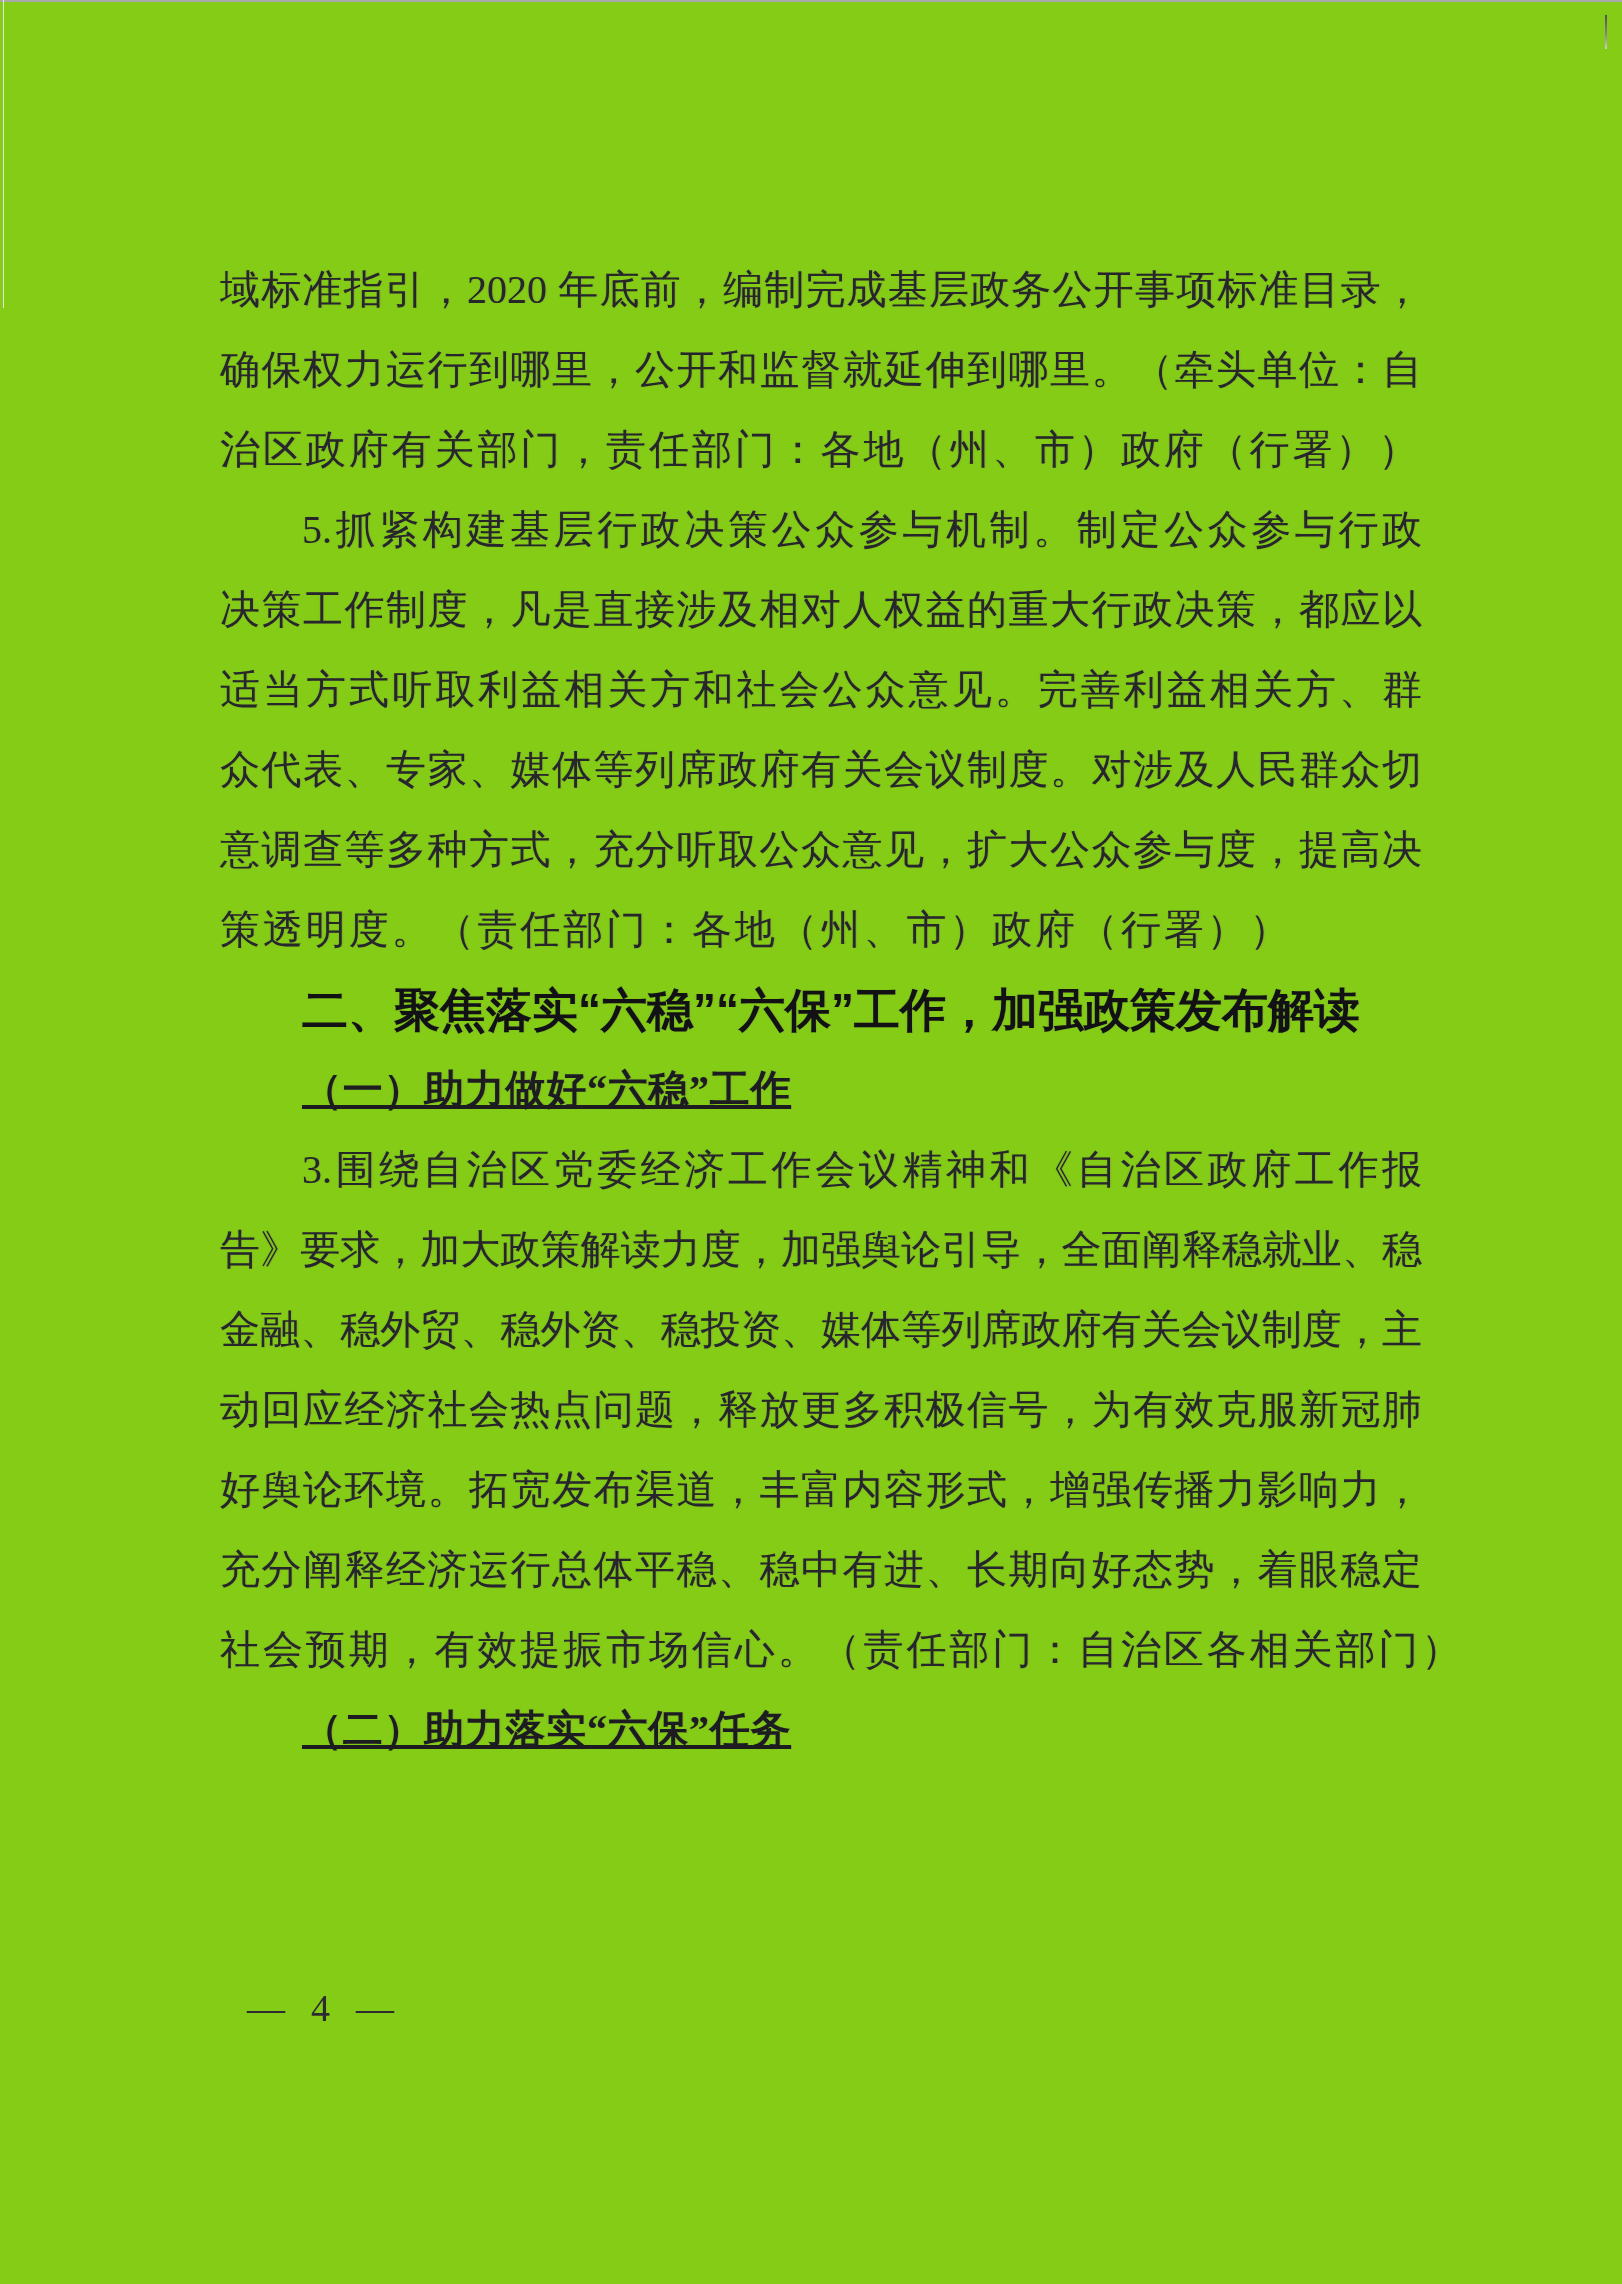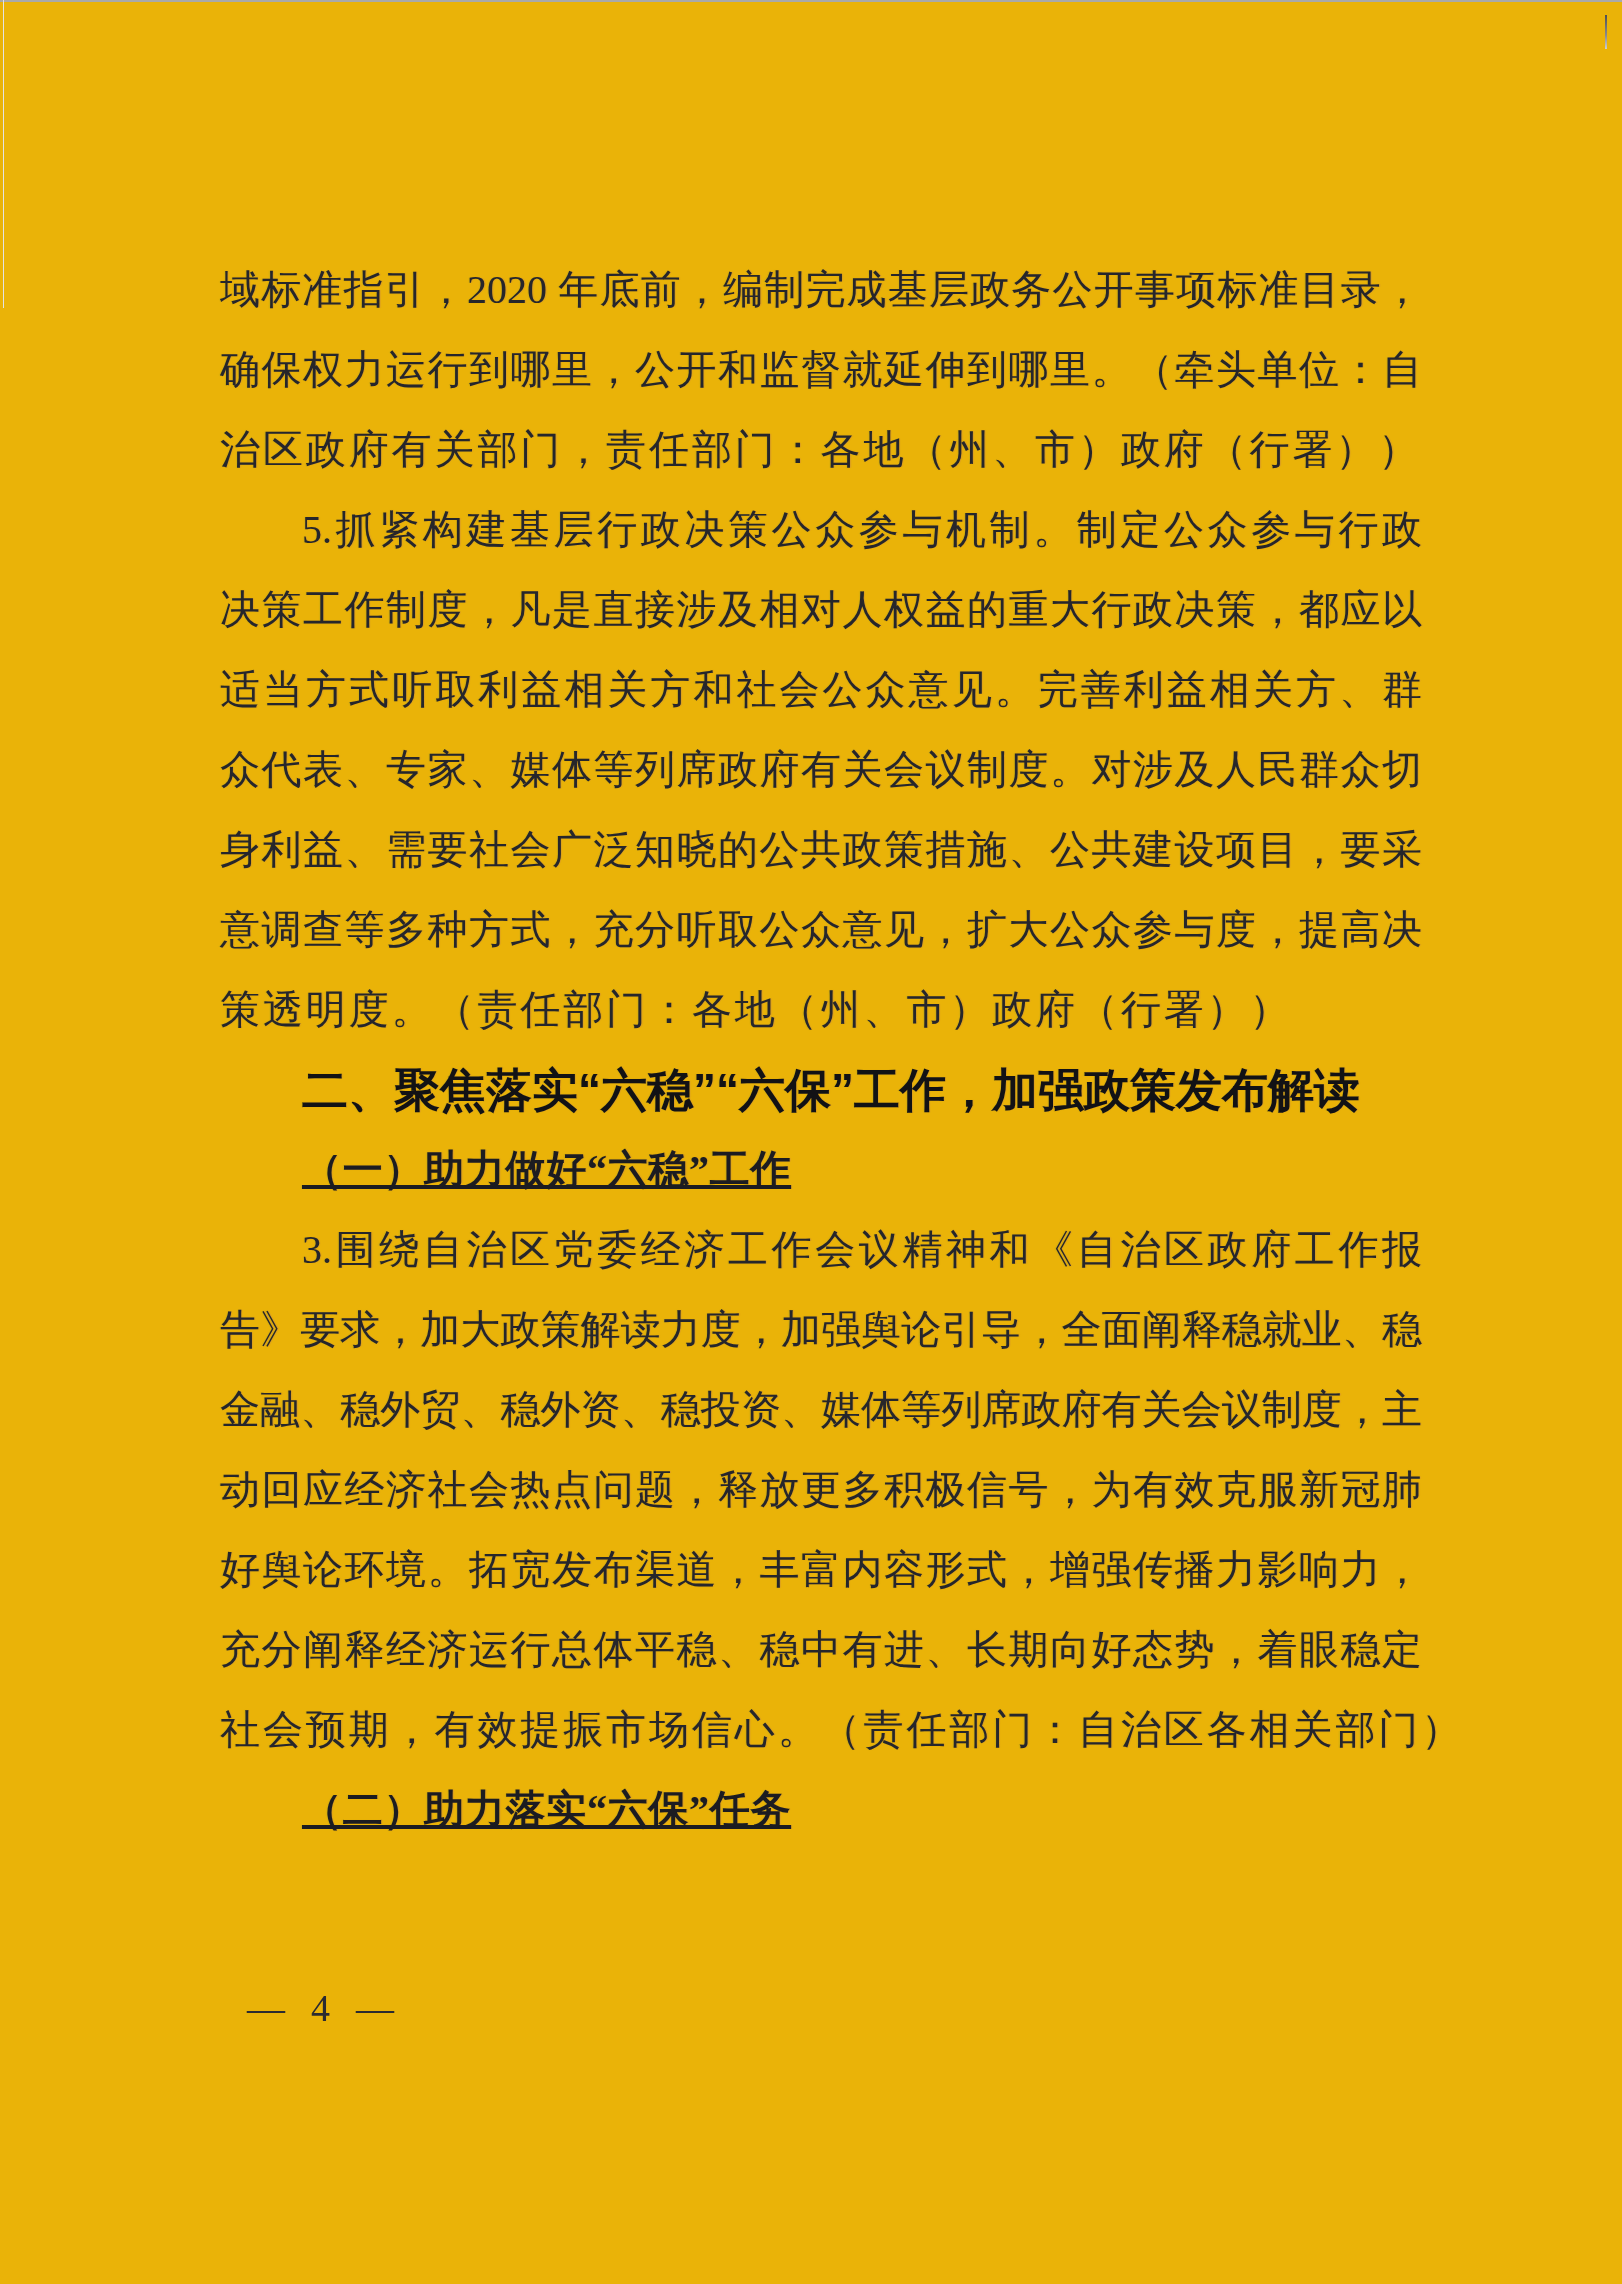--- a/index.html
+++ b/index.html
@@ -1,19 +1,19 @@
 <!DOCTYPE html>
 <html lang="zh" style="font-size:11.7px"><head>
 <meta charset="utf-8">
 <style>
   html,body{margin:0;padding:0;background:#e9e9e9;}
   .page{
     position:relative;
     width:1623px;height:2284px;
-    background:#eab308;
+    background:#84cc16;
     overflow:hidden;
     font-family:"Liberation Serif","DejaVu Serif",serif;
   }
   
   .top-edge{position:absolute;top:0;left:0;width:1623px;height:2.2px;background:#a9a9a9;}
   .left-edge{position:absolute;top:0;left:2.9px;width:0.7px;height:308px;background:#e3e3e3;}
   .right-artifact{position:absolute;left:1605px;top:14.7px;width:2.2px;height:34px;
     background:linear-gradient(to bottom,#4f4f52,#8a8a8d 60%,#cfcfcf);}
   
   .content{
@@ -55,21 +55,20 @@
   <div class="right-artifact"></div>
 
   <div class="content">
     <div class="ln j">域标准指引，2020 年底前，编制完成基层政务公开事项标准目录，</div>
     <div class="ln j">确保权力运行到哪里，公开和监督就延伸到哪里。（牵头单位：自</div>
     <div class="ln">治区政府有关部门，责任部门：各地（州、市）政府（行署））</div>
     <div class="ln j ind">5.抓紧构建基层行政决策公众参与机制。制定公众参与行政</div>
     <div class="ln j">决策工作制度，凡是直接涉及相对人权益的重大行政决策，都应以</div>
     <div class="ln j">适当方式听取利益相关方和社会公众意见。完善利益相关方、群</div>
     <div class="ln j">众代表、专家、媒体等列席政府有关会议制度。对涉及人民群众切</div>
-    <div class="ln j">身利益、需要社会广泛知晓的公共政策措施、公共建设项目，要采</div>
     <div class="ln j">意调查等多种方式，充分听取公众意见，扩大公众参与度，提高决</div>
     <div class="ln">策透明度。（责任部门：各地（州、市）政府（行署））</div>
     <div class="ln h1 ind">二、聚焦落实“六稳”“六保”工作，加强政策发布解读</div>
     <div class="ln h2 ind">（一）助力做好“六稳”工作</div>
     <div class="ln j ind">3.围绕自治区党委经济工作会议精神和《自治区政府工作报</div>
     <div class="ln j">告》要求，加大政策解读力度，加强舆论引导，全面阐释稳就业、稳</div>
     <div class="ln j">金融、稳外贸、稳外资、稳投资、媒体等列席政府有关会议制度，主</div>
     <div class="ln j">动回应经济社会热点问题，释放更多积极信号，为有效克服新冠肺</div>
     <div class="ln j">好舆论环境。拓宽发布渠道，丰富内容形式，增强传播力影响力，</div>
     <div class="ln j">充分阐释经济运行总体平稳、稳中有进、长期向好态势，着眼稳定</div>

